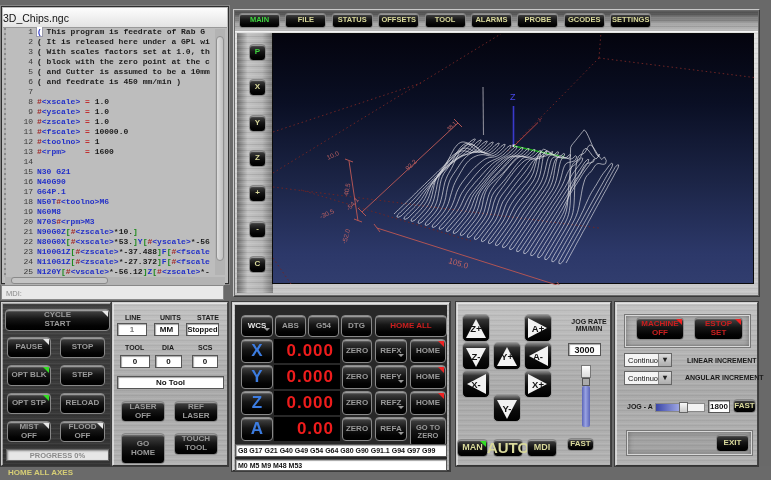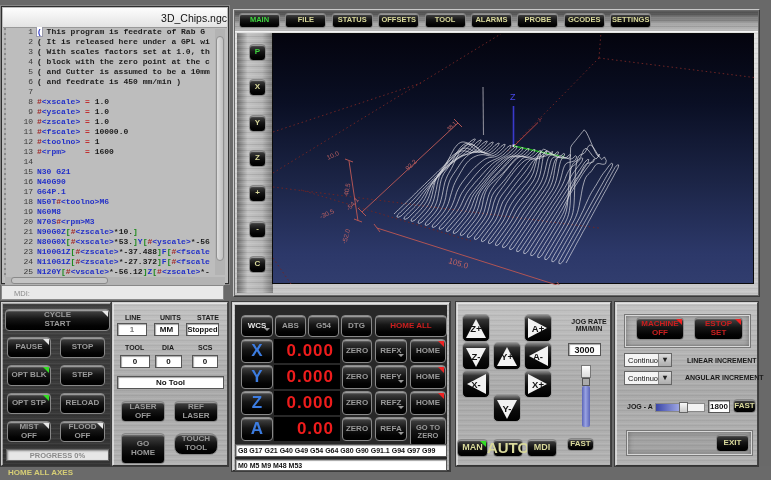--- a/index.html
+++ b/index.html
@@ -58,21 +58,21 @@
 .hsl-handle { position:absolute; left:23px; top:-2px; width:9px; height:11px;
   background:linear-gradient(#f8f8f8,#c8c8c8); border:1px solid #666; }
 .dro { position:absolute; background:#000; color:#ee1c1c; font-size:17px; font-weight:bold;
   display:flex; align-items:center; justify-content:flex-end; padding-right:6px;
   font-family:"Liberation Sans", sans-serif; letter-spacing:1px; }
 
 #edit { position:absolute; left:1px; top:6px; width:228px; height:278px;
   background:#bdbdbd; border:1px solid #2e2e2e; box-shadow:0 0 0 1px #888; }
 #edit .title { position:absolute; left:1px; top:1px; right:1px; height:20px;
   background:linear-gradient(#fdfdfd,#e3e3e3); border-bottom:1px solid #999;
-  text-align:right; font-size:10.5px; color:#111; line-height:20px; }
+  text-align:left; font-size:10.5px; color:#111; line-height:20px; }
 #code { position:absolute; left:3px; top:20px; width:209px; height:251px; overflow:hidden;
   font-family:"Liberation Mono", monospace; font-size:8px; font-weight:bold; }
 .cl { height:10px; line-height:10px; white-space:pre; }
 .cl i { font-style:normal; }
 .cl .ln { display:inline-block; width:28px; text-align:right; margin-right:4px;
   color:#3a3a3a; font-weight:normal; }
 .cl .c { color:#1c1c1c; }
 .cl .p { color:#1c1c1c; }
 .cl .h { color:#a02828; }
 .cl .v { color:#2330c8; }
@@ -82,21 +82,21 @@
 .cl .hl { background:#fff; color:#2330c8; outline:1px solid #99a; }
 
 .vsb { position:absolute; right:3px; top:22px; width:10px; height:246px; background:#b3b3b3; }
 .vsb .thumb { position:absolute; top:7px; left:1px; width:8px; height:225px;
   background:linear-gradient(90deg,#dcdcdc,#c0c0c0); border:1px solid #909090; border-radius:4px; }
 .hsb { position:absolute; left:3px; top:270px; width:220px; height:8px; background:#b3b3b3; }
 .hsb .thumb { position:absolute; left:6px; top:0px; width:97px; height:7px;
   background:#c4c4c4; border:1px solid #8a8a8a; border-radius:3px; }
 #mdi { position:absolute; left:1px; top:285px; width:223px; height:15px;
   background:#e9e9e9; border:1px solid #888; font-size:7.5px; color:#8a8a8a;
-  line-height:15px; padding-left:12px; }
+  line-height:15px; padding-left:4px; }
 
 #rp { position:absolute; left:233px; top:9px; width:527px; height:288px;
   border:1px solid #c8c8c8; border-bottom-color:#3a3a3a; border-right-color:#3a3a3a; }
 #rp .tbar { position:absolute; left:1px; top:1px; right:1px; height:20px;
   background:
   repeating-linear-gradient(180deg, rgba(255,255,255,.09) 0 1px, rgba(255,255,255,0) 1px 3px, rgba(0,0,0,.10) 3px 4px, rgba(0,0,0,0) 4px 6px),
   linear-gradient(180deg,#474747,#7c7c7c 35%,#ababab 70%,#b6b6b6); }
 .tbb { position:absolute; }
 #rp .frame { position:absolute; left:1px; top:21px; right:1px; bottom:1px;
   background:
@@ -262,21 +262,21 @@
     <div class="plab" style="left:12px;top:41px;">TOOL</div>
     <div class="plab" style="left:49px;top:41px;">DIA</div>
     <div class="plab" style="left:85px;top:41px;">SCS</div>
     <div class="wb " style="left:7px;top:52px;width:30px;height:13px;font-size:8px;">0</div>
     <div class="wb " style="left:42px;top:52px;width:27px;height:13px;font-size:8px;">0</div>
     <div class="wb " style="left:79px;top:52px;width:26px;height:13px;font-size:8px;">0</div>
     <div class="wb " style="left:4px;top:73px;width:107px;height:13px;font-size:8px;">No Tool</div>
     <div class="db gray2" style="left:8px;top:98px;width:44px;height:21px;font-size:8px;">LASER<br>OFF</div>
     <div class="db gray2" style="left:61px;top:98px;width:44px;height:21px;font-size:8px;">REF<br>LASER</div>
     <div class="db gray2" style="left:8px;top:130px;width:44px;height:31px;font-size:8px;">GO<br>HOME</div>
-    <div class="db gray2" style="left:61px;top:130px;width:44px;height:22px;font-size:8px;border-radius:8px;">TOUCH<br>TOOL</div>
+    <div class="db gray2" style="left:61px;top:130px;width:44px;height:22px;font-size:8px;">TOUCH<br>TOOL</div>
   </div>
 <div id="p3" class="panel metal">
     <div class="inner metaldark" style="background:#282828">
       <div class="db white" style="left:6px;top:10px;width:32px;height:22px;font-size:8px;">WCS<b class="dd"></b></div>
       <div class="db gray2" style="left:40px;top:10px;width:31px;height:22px;font-size:8px;">ABS</div>
       <div class="db gray2" style="left:73px;top:10px;width:31px;height:22px;font-size:8px;">G54</div>
       <div class="db gray2" style="left:106px;top:10px;width:31px;height:22px;font-size:8px;">DTG</div>
       <div class="db red" style="left:140px;top:10px;width:72px;height:22px;font-size:8px;">HOME ALL</div>
       <div class="db blue" style="left:6px;top:34.0px;width:32px;height:24px;font-size:17px;">X</div>
       <div class="dro" style="left:39px;top:34.0px;width:66px;height:24px;">0.000</div>

